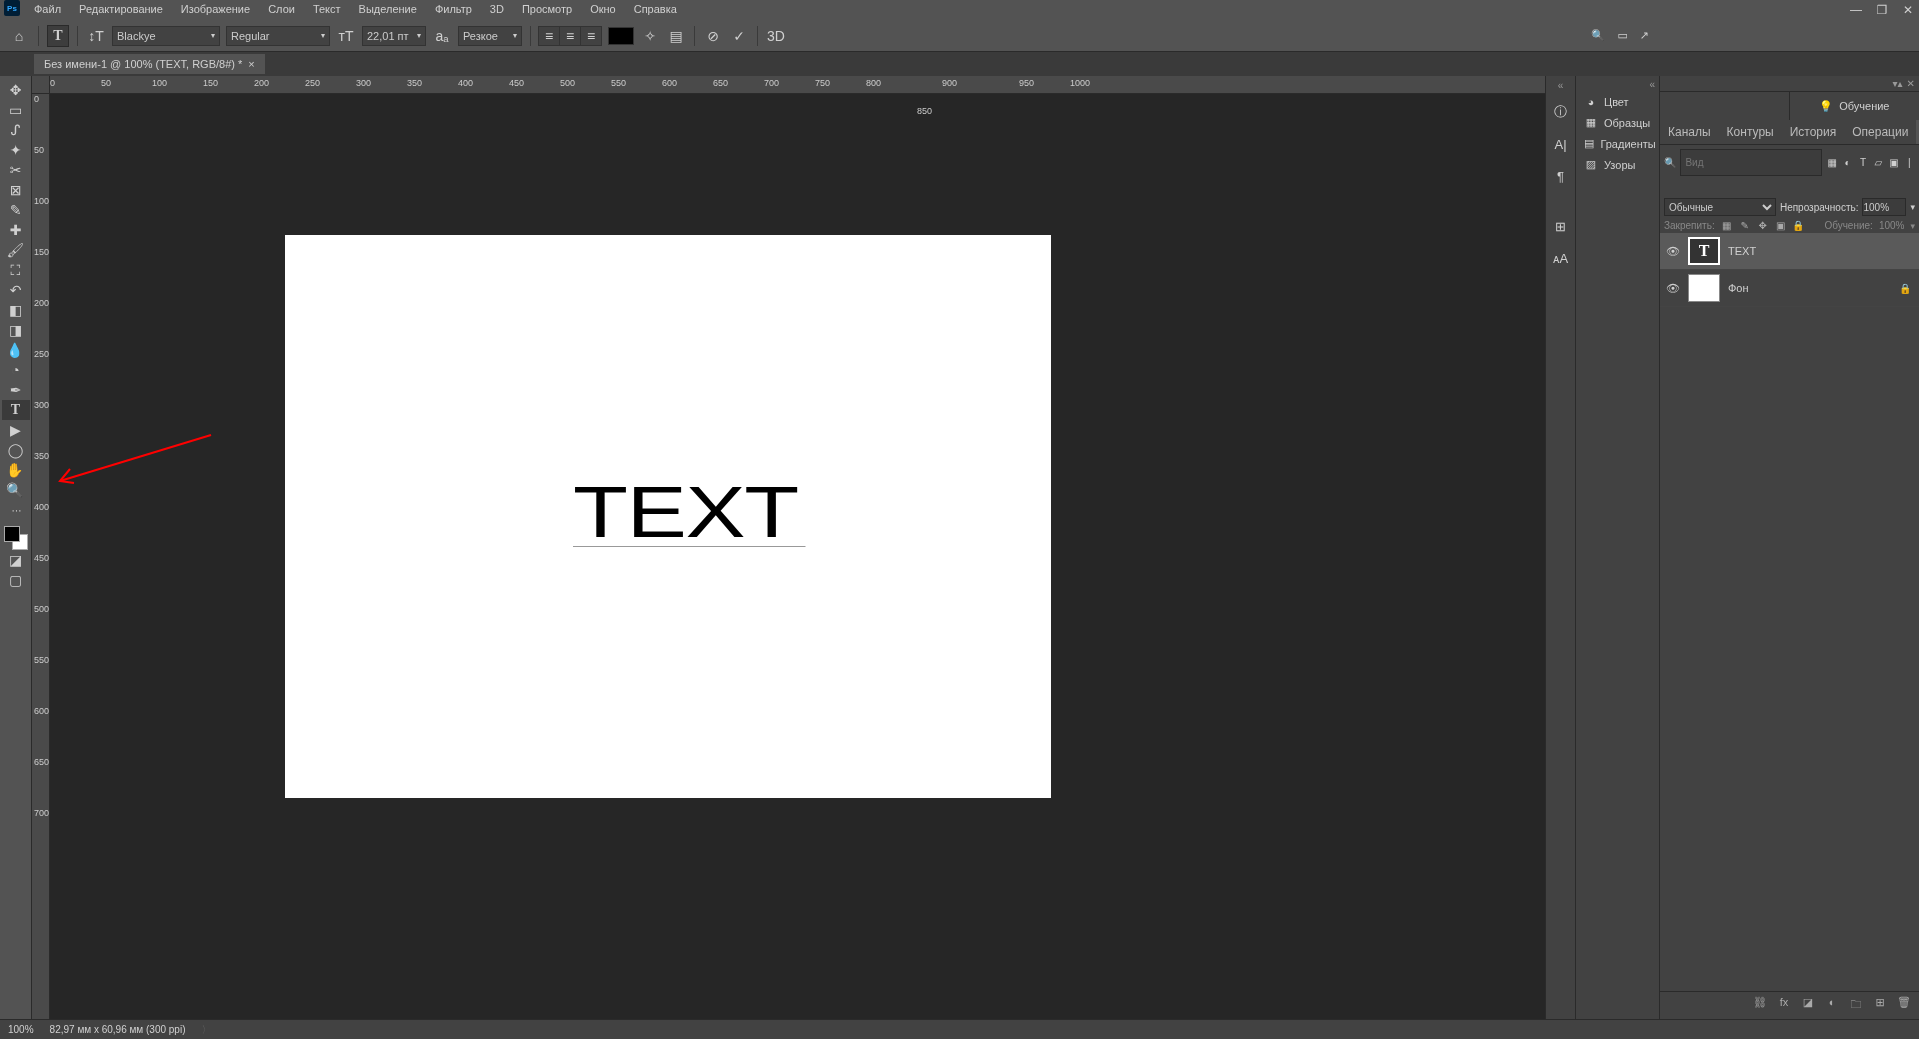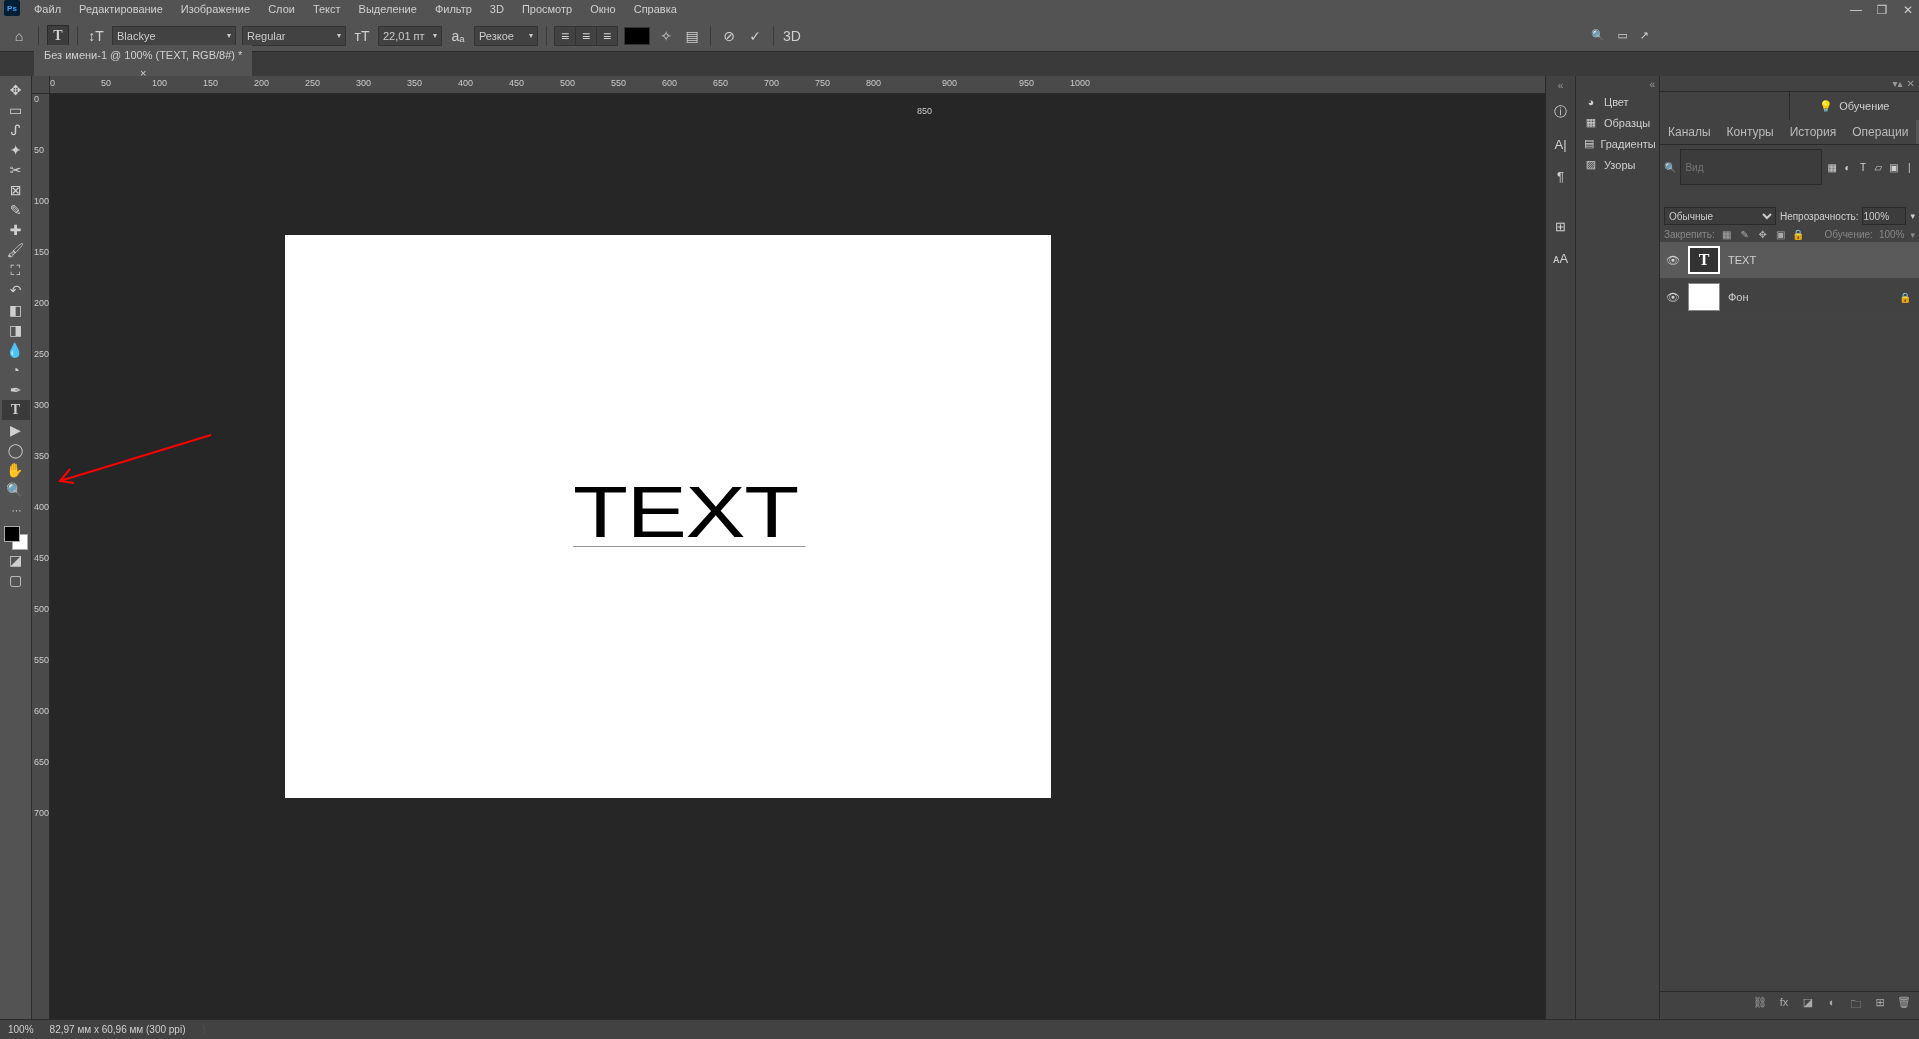--- a/index.html
+++ b/index.html
@@ -19,21 +19,21 @@
 .opt-sep { width:1px; height:20px; background:#3a3a3a; margin:0 2px; }
 .opt-select { height:20px; background:#424242; border:1px solid #333; color:#ccc; font-size:11px; padding:0 4px; display:flex; align-items:center; justify-content:space-between; }
 .opt-select .chev { font-size:8px; }
 .opt-color { width:26px; height:18px; background:#000; border:1px solid #333; }
 .opt-icon { width:20px; height:20px; display:flex; align-items:center; justify-content:center; font-size:14px; }
 .opt-icon-group { display:flex; }
 .opt-icon-group .opt-icon { border:1px solid #333; background:#424242; margin-left:-1px; width:22px; }
 
 
 .tab-bar { height:24px; background:#3a3a3a; display:flex; align-items:center; padding-left:34px; }
-.doc-tab { padding:4px 10px; background:#535353; font-size:11px; display:flex; align-items:center; gap:6px;flex-direction:column; }
+.doc-tab { padding:4px 10px; background:#535353; font-size:11px; display:flex; align-items:center; gap:6px; }
 .doc-tab .close { font-size:11px; }
 
 
 .main { display:flex; height:calc(100% - 76px - 20px); }
 .toolbox { width:32px; background:#535353; border-right:1px solid #2a2a2a; display:flex; flex-direction:column; align-items:center; padding-top:4px; gap:0; position:relative; z-index:5;}
 .tool { width:28px; height:20px; display:flex; align-items:center; justify-content:center; font-size:14px; position:relative; }
 .tool.active { background:#3a3a3a; }
 .tool.dots { font-size:10px; letter-spacing:-2px; }
 .color-swatch-box { margin-top:6px; position:relative; width:24px; height:24px; }
 .fg-swatch { width:16px; height:16px; background:#000; border:1px solid #aaa; position:absolute; left:0; top:0; z-index:2; }
@@ -71,21 +71,21 @@
 .panel-tab.active { background:#535353; color:#fff; }
 
 .obuchsplit { display:flex; height:28px; }
 .obuchsplit > div { flex:1; display:flex; align-items:center; justify-content:center; gap:6px; }
 .obuchsplit > div:first-child { border-right:1px solid #2a2a2a; }
 
 
 .layers-tabs { display:flex; border-bottom:1px solid #2a2a2a; background:#424242; }
 .layers-tabs .panel-tab { font-size:12px; padding:5px 8px;}
 .layers-search { padding:4px; display:flex; gap:4px; align-items:center; }
-.layers-search input { flex:1; height:36px; background:#3c3c3c; border:1px solid #2a2a2a; color:#ccc; font-size:10px; padding:0 4px; }
+.layers-search input { flex:1; height:27px; background:#3c3c3c; border:1px solid #2a2a2a; color:#ccc; font-size:10px; padding:0 4px; }
 .filter-ic { width:14px; font-size:10px; text-align:center;}
 .blend-row { display:flex; padding:2px 4px; gap:4px; align-items:center; font-size:10px;margin-top:16px;}
 .blend-row select,.blend-row input { background:#3c3c3c; border:1px solid #2a2a2a; color:#ccc; font-size:10px; height:18px; }
 .blend-row .blend-sel { flex:1; }
 .lock-row { display:flex; padding:2px 4px; gap:6px; align-items:center; font-size:10px; color:#888;}
 .lock-row .lk-ic { width:12px; font-size:10px; text-align:center; color:#aaa;}
 .layer-list { }
 .layer-row { display:flex; align-items:center; padding:4px 6px; gap:8px; border-bottom:1px solid #444; }
 .layer-row.sel { background:#5a5a5a; }
 .layer-eye { width:14px; font-size:11px; }
@@ -123,21 +123,21 @@
     <span>✕</span>
   </div>
 </div>
 
 <div class="options-bar">
   <div class="opt-btn">⌂</div>
   <div class="opt-sep"></div>
   <div class="opt-btn active" style="font-family:serif;font-weight:bold;">T</div>
   <div class="opt-sep"></div>
   <div class="opt-icon">↕T</div>
-  <div class="opt-select" style="width:124px">
+  <div class="opt-select" style="width:108px">
     <span>Blackye</span>
       <span class="chev">▾</span>
   </div>
   <div class="opt-select" style="width:104px">
     <span>Regular</span>
       <span class="chev">▾</span>
   </div>
   <div class="opt-icon">ᴛT</div>
   <div class="opt-select" style="width:64px">
     <span>22,01 пт</span>

